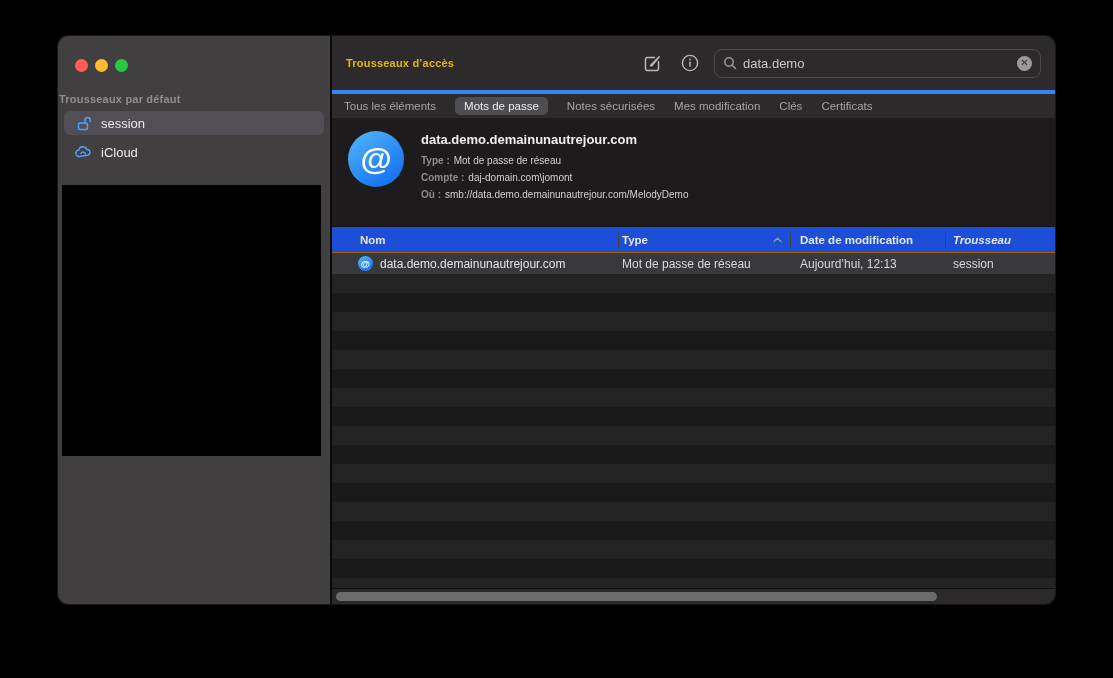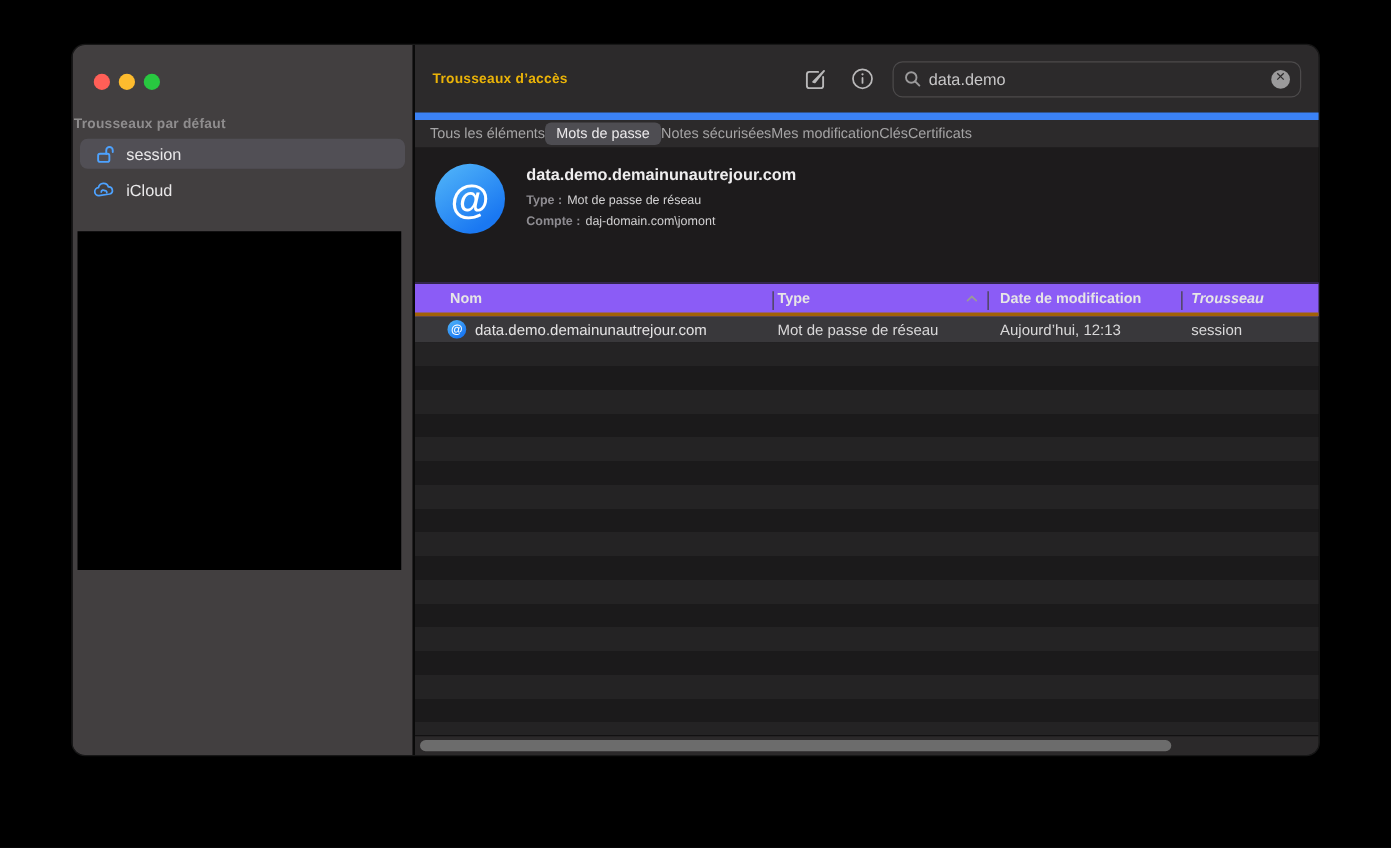--- a/index.html
+++ b/index.html
@@ -31,35 +31,35 @@
   .win-title { font-size:11px; font-weight:bold; color:#eab308; letter-spacing:.2px; }
   .tool-spacer { flex:1; }
   .tool-btn { width:28px; height:26px; display:flex; align-items:center; justify-content:center; margin-right:10px; cursor:default; }
   .searchbox { width:327px; height:29px; border:1px solid #4c4a4b; border-radius:8px; background:#2C2A2B;
     display:flex; align-items:center; padding:0 8px; gap:6px; }
   .searchbox input { flex:1; background:transparent; border:none; outline:none; color:#c8c7c8; font-size:13px;
     font-family:"Liberation Sans","DejaVu Sans",sans-serif; }
   .clear-btn { width:15px; height:15px; border-radius:50%; background:#9b9a9b; color:#2e2c2d; font-size:10px;
     font-weight:bold; display:flex; align-items:center; justify-content:center; line-height:1; }
 
-  .tabbar { height:28px; background:#2C2A2B; border-top:6px solid #3b82f6; display:flex; align-items:center;
-    padding:0 12px; flex:0 0 28px; }
+  .tabbar { height:28px; background:#2C2A2B; border-top:4px solid #3b82f6; display:flex; align-items:center;
+    padding:0 12px; gap:19px; flex:0 0 28px; }
   .tab { font-size:11.5px; color:#a5a4a5; padding:3px 0; white-space:nowrap; }
   .tab.sel { background:#4E4D52; color:#eceaec; padding:3px 9px; border-radius:5px; }
 
   .detail { height:108px; background:#1D1B1C; display:flex; padding:13px 0 0 16px; flex:0 0 108px; }
   .at-badge { width:56px; height:56px; border-radius:50%; background:linear-gradient(145deg,#54b8f9 0%,#1a78f2 80%);
     color:#fff; font-size:32px; font-weight:bold; display:flex; align-items:center; justify-content:center; flex:0 0 56px; }
   .detail-text { margin-left:17px; padding-top:1px; }
   .detail-title { font-size:13px; font-weight:bold; color:#efeeef; margin-bottom:5px; }
   .detail-line { font-size:10px; line-height:17px; color:#d2d1d2; }
   .detail-line .lbl { color:#8E8C91; font-weight:bold; margin-right:4px; }
 
   .grid-cols { display:grid; grid-template-columns:286px 172px 155px 1fr; }
-  .thead { height:27px; background:#8b5cf6; border-top:1px solid #141314; border-bottom:3px solid #a16207;
+  .thead { height:27px; background:#1d4ed8; border-top:1px solid #141314; border-bottom:1px solid #a16207;
     align-items:center; position:relative; flex:0 0 27px; }
   .th { font-size:11.5px; color:#e6e5e6; font-weight:600; display:flex; align-items:center; white-space:nowrap; overflow:hidden; }
   .th:nth-child(1){ padding-left:28px; }
   .th:nth-child(2){ padding-left:4px; font-weight:bold; }
   .th:nth-child(3){ padding-left:10px; }
   .th:nth-child(4){ padding-left:8px;font-style:italic; }
   .sort-ind { margin-left:auto; margin-right:8px; display:flex; align-items:center; }
   .col-sep { position:absolute; top:6px; width:1px; height:15px; background:#434142; }
 
   .rows { flex:1; display:flex; flex-direction:column; min-height:0; }
@@ -162,20 +162,23 @@
     <div class="detail">
       <div class="at-badge">@</div>
       <div class="detail-text">
         <div class="detail-title">data.demo.demainunautrejour.com</div>
         <div class="detail-line">
           <span class="lbl">Type :</span><span>Mot de passe de réseau</span>
         </div>
         <div class="detail-line">
           <span class="lbl">Compte :</span><span>daj-domain.com\jomont</span>
         </div>
+        <div class="detail-line">
+          <span class="lbl">Où :</span><span>smb://data.demo.demainunautrejour.com/MelodyDemo</span>
+        </div>
       </div>
     </div>
 
     <div class="thead grid-cols">
       <div class="th">
           <span>Nom</span>
         </div>
       <div class="th">
         <span>Type</span>
         <span class="sort-ind">

